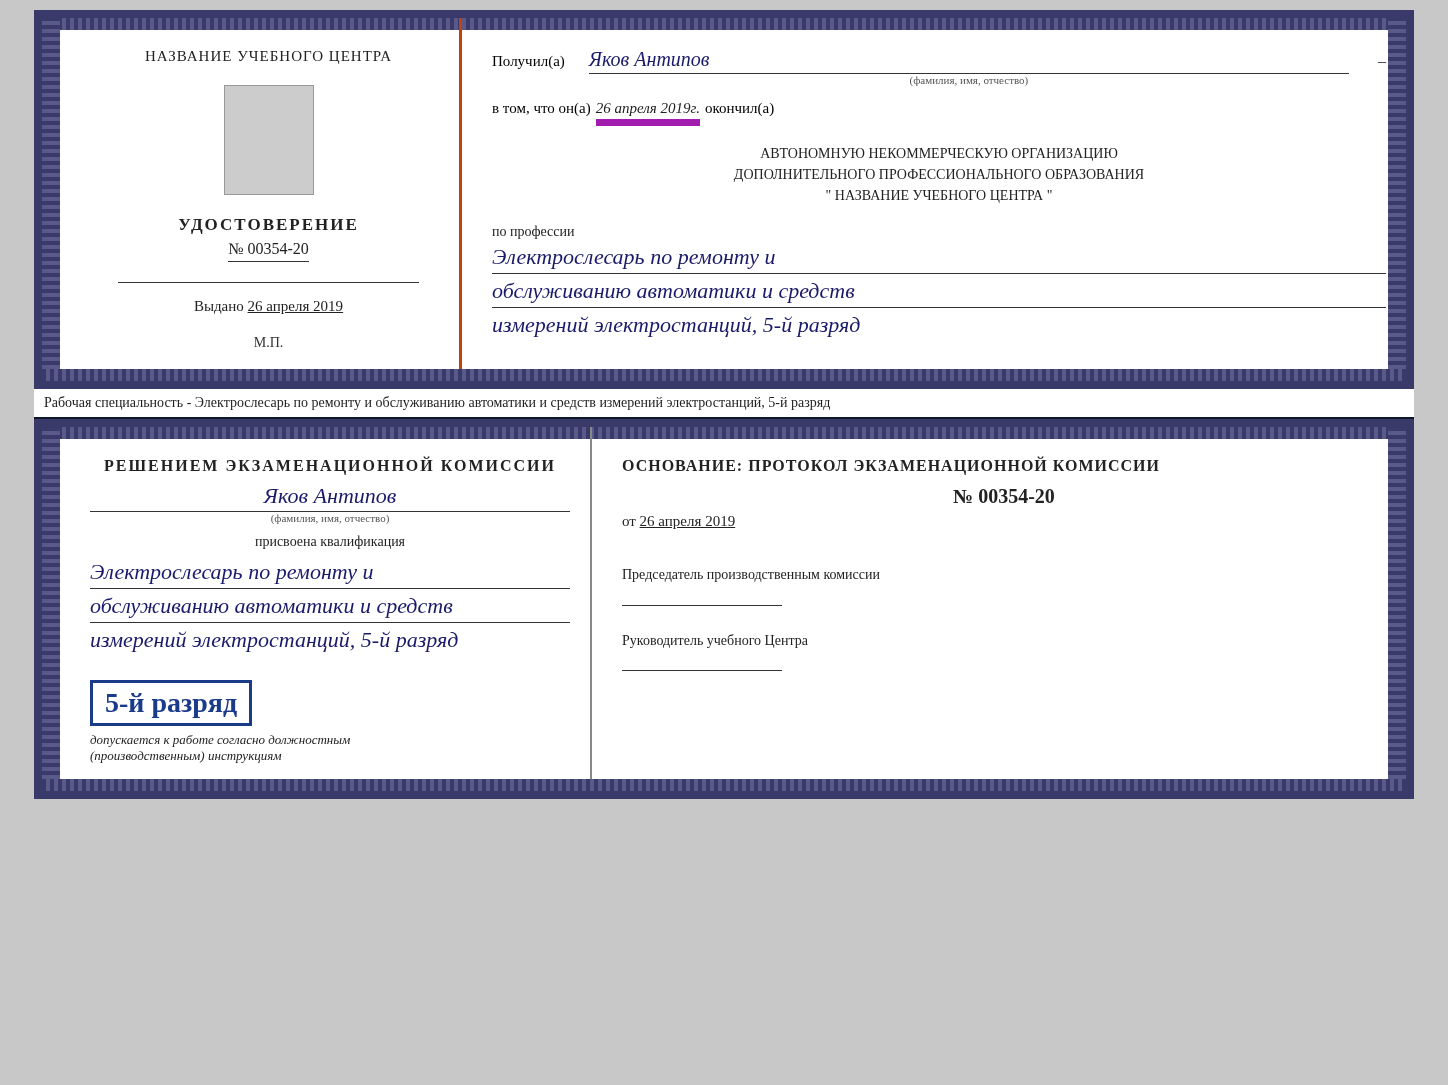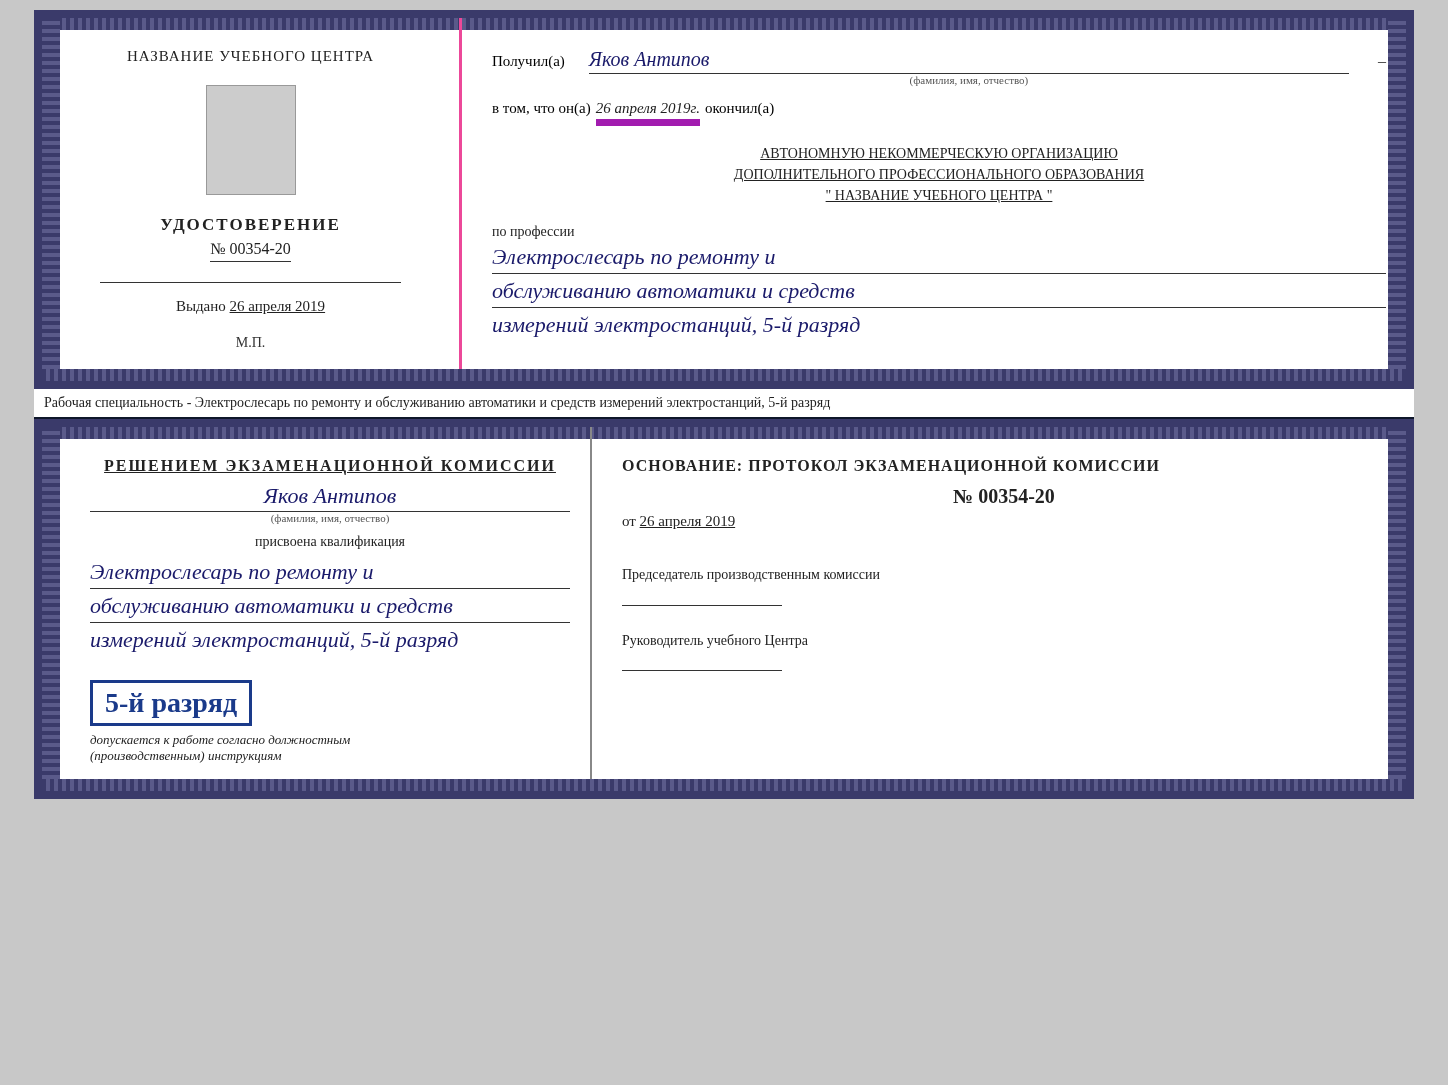--- a/index.html
+++ b/index.html
@@ -43,24 +43,24 @@
       content: '';
       position: absolute;
       bottom: 0; left: 0; right: 0;
       height: 12px;
       background: repeating-linear-gradient(90deg, #3a3a6a 0px, #3a3a6a 4px, #5a5a8a 4px, #5a5a8a 8px);
     }
 
     .cert-left {
       width: 420px;
       min-width: 420px;
-      border-right: 3px solid #ec4899;
+      border-right: 3px solid #c2410c;
       display: flex;
       flex-direction: column;
-      align-items: flex-end;
+      align-items: flex-start;
       justify-content: center;
       padding: 30px 20px 30px 20px;
       position: relative;
     }
 
     .cert-left-stripes-left {
       position: absolute;
       left: 0; top: 0; bottom: 0;
       width: 18px;
       background: repeating-linear-gradient(0deg, #3a3a6a 0px, #3a3a6a 4px, #5a5a8a 4px, #5a5a8a 8px);
@@ -175,21 +175,20 @@
     }
 
     .org-full-name {
       font-size: 14px;
       text-transform: uppercase;
       text-align: center;
       line-height: 1.5;
       color: #222;
       margin-top: 5px;
       margin-bottom: 10px;
-      text-decoration: underline;
     }
 
     .profession-label {
       font-size: 14px;
       color: #222;
       margin-top: 8px;
     }
 
     .profession-value {
       font-size: 22px;
@@ -285,21 +284,20 @@
     }
 
     .decision-text {
       font-size: 16px;
       font-weight: bold;
       letter-spacing: 2px;
       text-align: center;
       text-transform: uppercase;
       color: #222;
       margin-bottom: 8px;
-      text-decoration: underline;
     }
 
     .person-name-bottom {
       font-size: 22px;
       font-style: italic;
       color: #1a1a6a;
       font-family: 'Segoe Script', 'Brush Script MT', cursive, 'Times New Roman';
       border-bottom: 1px solid #333;
       padding-bottom: 2px;
       text-align: center;

